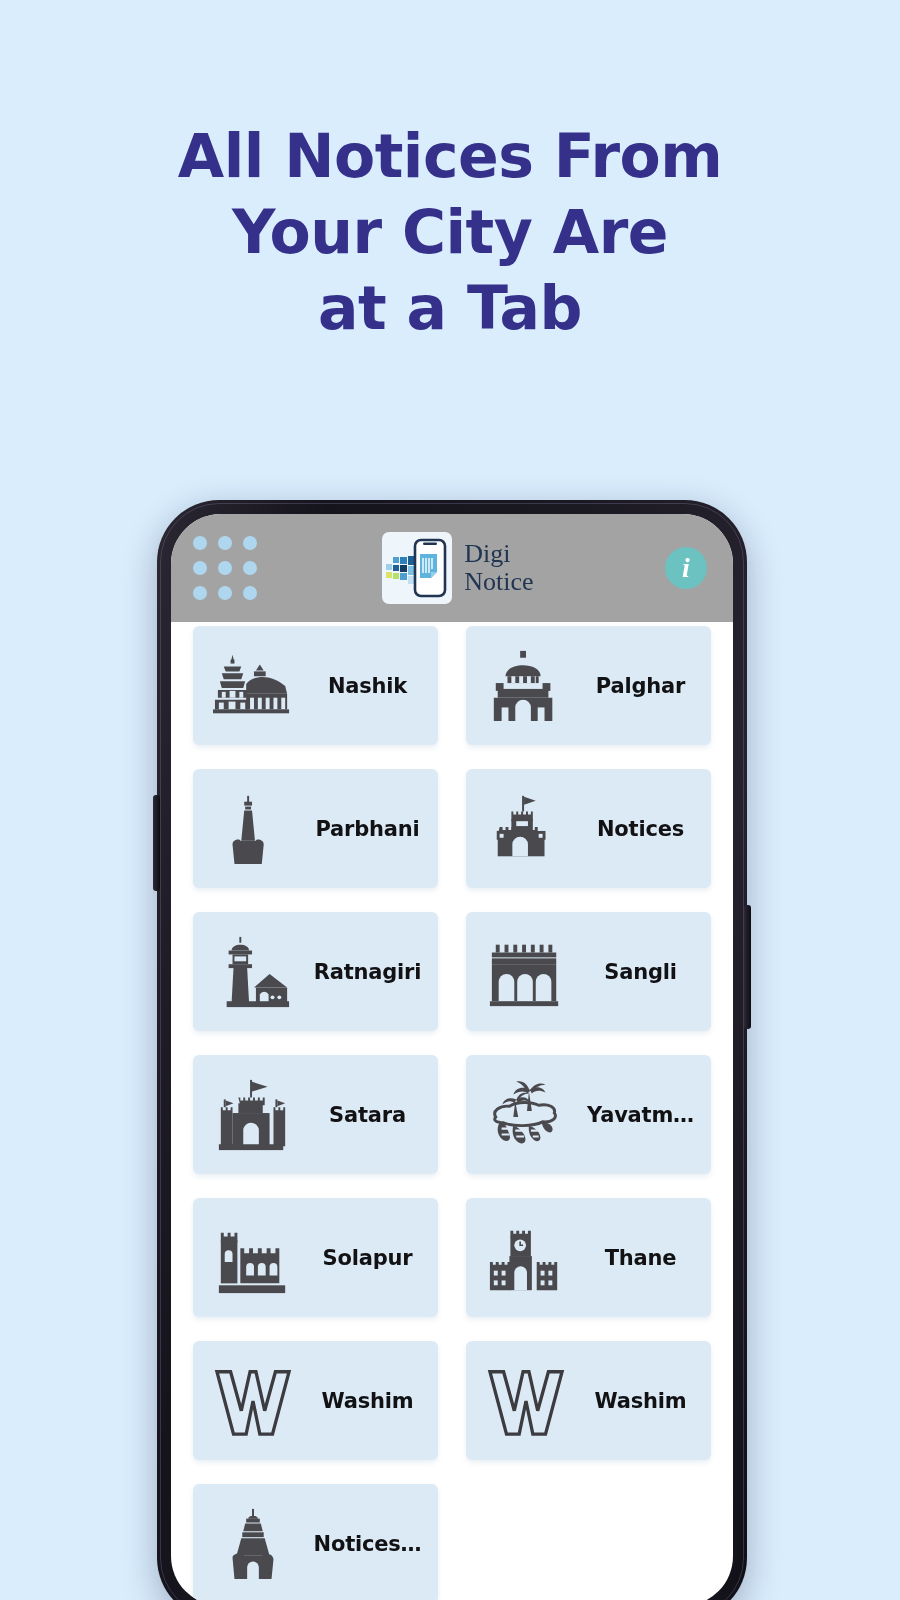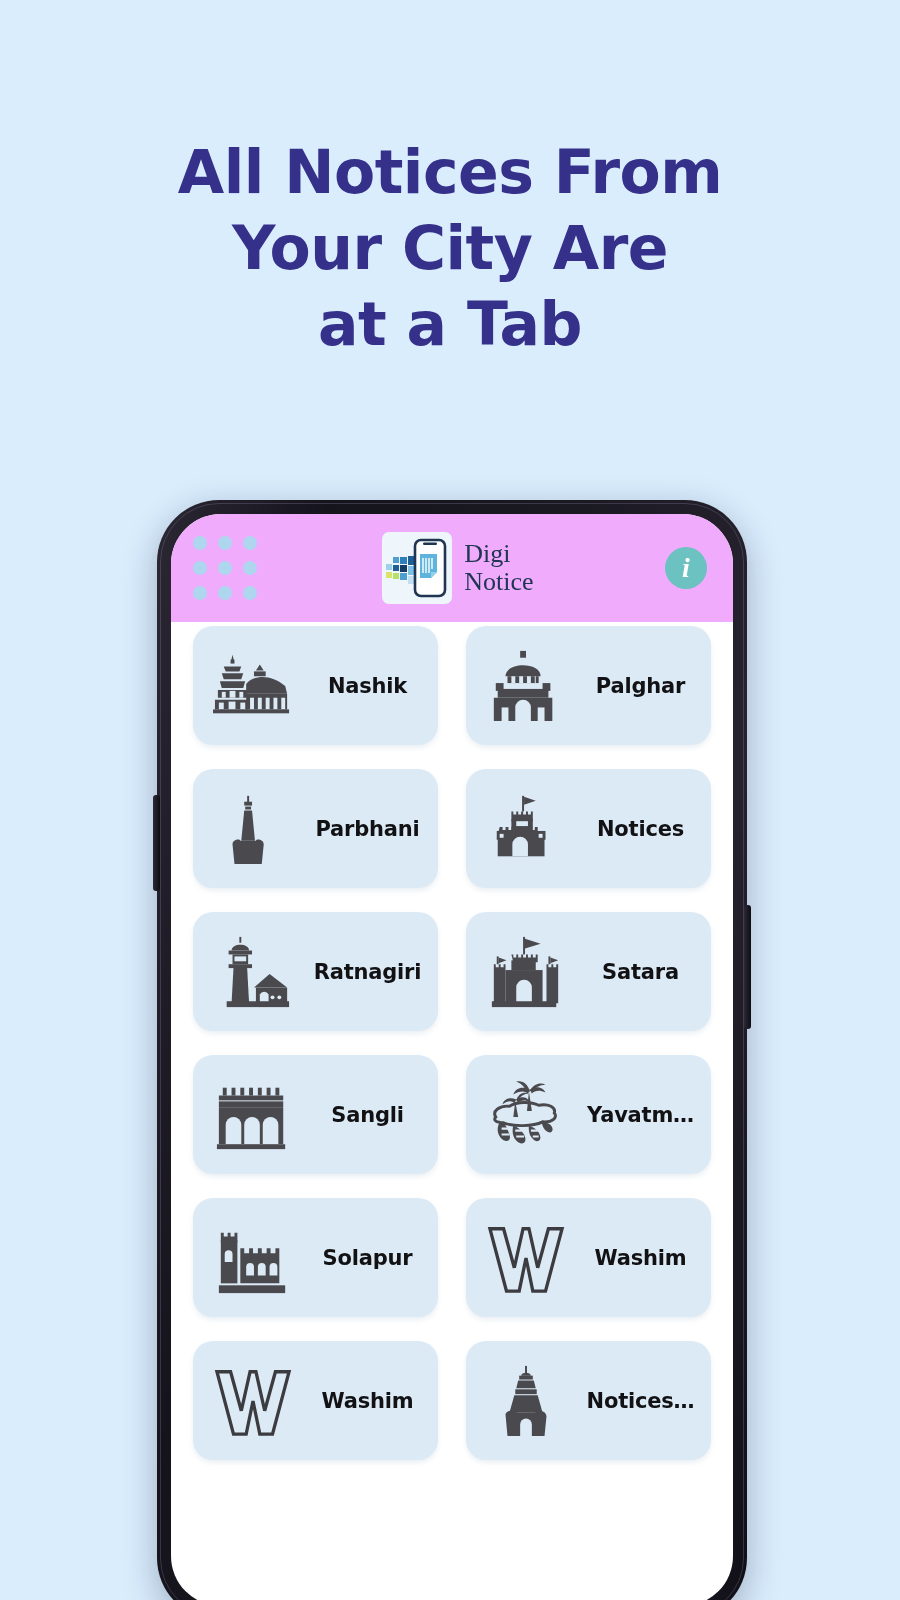--- a/index.html
+++ b/index.html
@@ -22,21 +22,20 @@
     top: 118px;
     left: 0;
     width: 900px;
     text-align: center;
     color: #35308a;
     font-family: "DejaVu Sans", sans-serif;
     font-weight: bold;
     font-size: 60px;
     line-height: 76px;
     letter-spacing: -0.5px;
-    margin-top: 16px;
   }
   .headline .hl-line { display: block; }
 
   
   .phone {
     position: absolute;
     left: 157px;
     top: 500px;
     width: 590px;
     height: 1120px;
@@ -83,21 +82,21 @@
     overflow: hidden;
   }
 
   
   .app-header {
     position: relative;
     height: 108px;
     display: flex;
     align-items: center;
     padding: 0 26px 0 22px;
-    background: #f0abfc;
+    background: #a3a3a3;
   }
 
   .dots-grid {
     display: grid;
     grid-template-columns: repeat(3, 14px);
     grid-template-rows: repeat(3, 14px);
     gap: 11px 11px;
     flex: 0 0 auto;
   }
   .dots-grid span {
@@ -153,21 +152,21 @@
   
   .city-grid {
     padding: 4px 22px 0 22px;
     display: grid;
     grid-template-columns: 1fr 1fr;
     gap: 24px 28px;
   }
 
   .city-card {
     background: #dceaf6;
-    border-radius: 20px;
+    border-radius: 6px;
     height: 119px;
     display: flex;
     align-items: center;
     padding: 0 10px 0 6px;
     box-shadow: 0 3px 5px rgba(120,150,180,0.14);
     overflow: hidden;
   }
   .city-icon {
     flex: 0 0 auto;
     width: 108px;
@@ -293,48 +292,56 @@
           <div class="city-icon">
             <svg viewBox="0 0 86 80" width="86" height="78">
               <use href="#ico-lighthouse-icon"></use>
             </svg>
           </div>
           <div class="city-label">Ratnagiri</div>
         </div>
         <div class="city-card">
           <div class="city-icon">
             <svg viewBox="0 0 86 80" width="86" height="78">
+              <use href="#ico-aqueduct-icon"></use>
+            </svg>
+          </div>
+          <div class="city-label">Sangli</div>
+        </div>
+        <div class="city-card">
+          <div class="city-icon">
+            <svg viewBox="0 0 86 80" width="86" height="78">
               <use href="#ico-castle-flag-icon"></use>
             </svg>
           </div>
           <div class="city-label">Satara</div>
         </div>
         <div class="city-card">
           <div class="city-icon">
             <svg viewBox="0 0 86 80" width="86" height="78">
-              <use href="#ico-aqueduct-icon"></use>
-            </svg>
-          </div>
-          <div class="city-label">Sangli</div>
-        </div>
-        <div class="city-card">
-          <div class="city-icon">
-            <svg viewBox="0 0 86 80" width="86" height="78">
               <use href="#ico-island-palm-icon"></use>
             </svg>
           </div>
           <div class="city-label">Yavatm…</div>
         </div>
         <div class="city-card">
           <div class="city-icon">
             <svg viewBox="0 0 86 80" width="86" height="78">
               <use href="#ico-fort-tower-icon"></use>
             </svg>
           </div>
           <div class="city-label">Solapur</div>
+        </div>
+        <div class="city-card">
+          <div class="city-icon">
+            <svg viewBox="0 0 86 80" width="86" height="78">
+              <use href="#ico-clocktower-fort-icon"></use>
+            </svg>
+          </div>
+          <div class="city-label">Thane</div>
         </div>
         <div class="city-card">
           <div class="city-icon">
             <svg viewBox="0 0 86 80" width="86" height="78">
               <use href="#ico-letter-w-outline-icon"></use>
             </svg>
           </div>
           <div class="city-label">Washim</div>
         </div>
         <div class="city-card">

